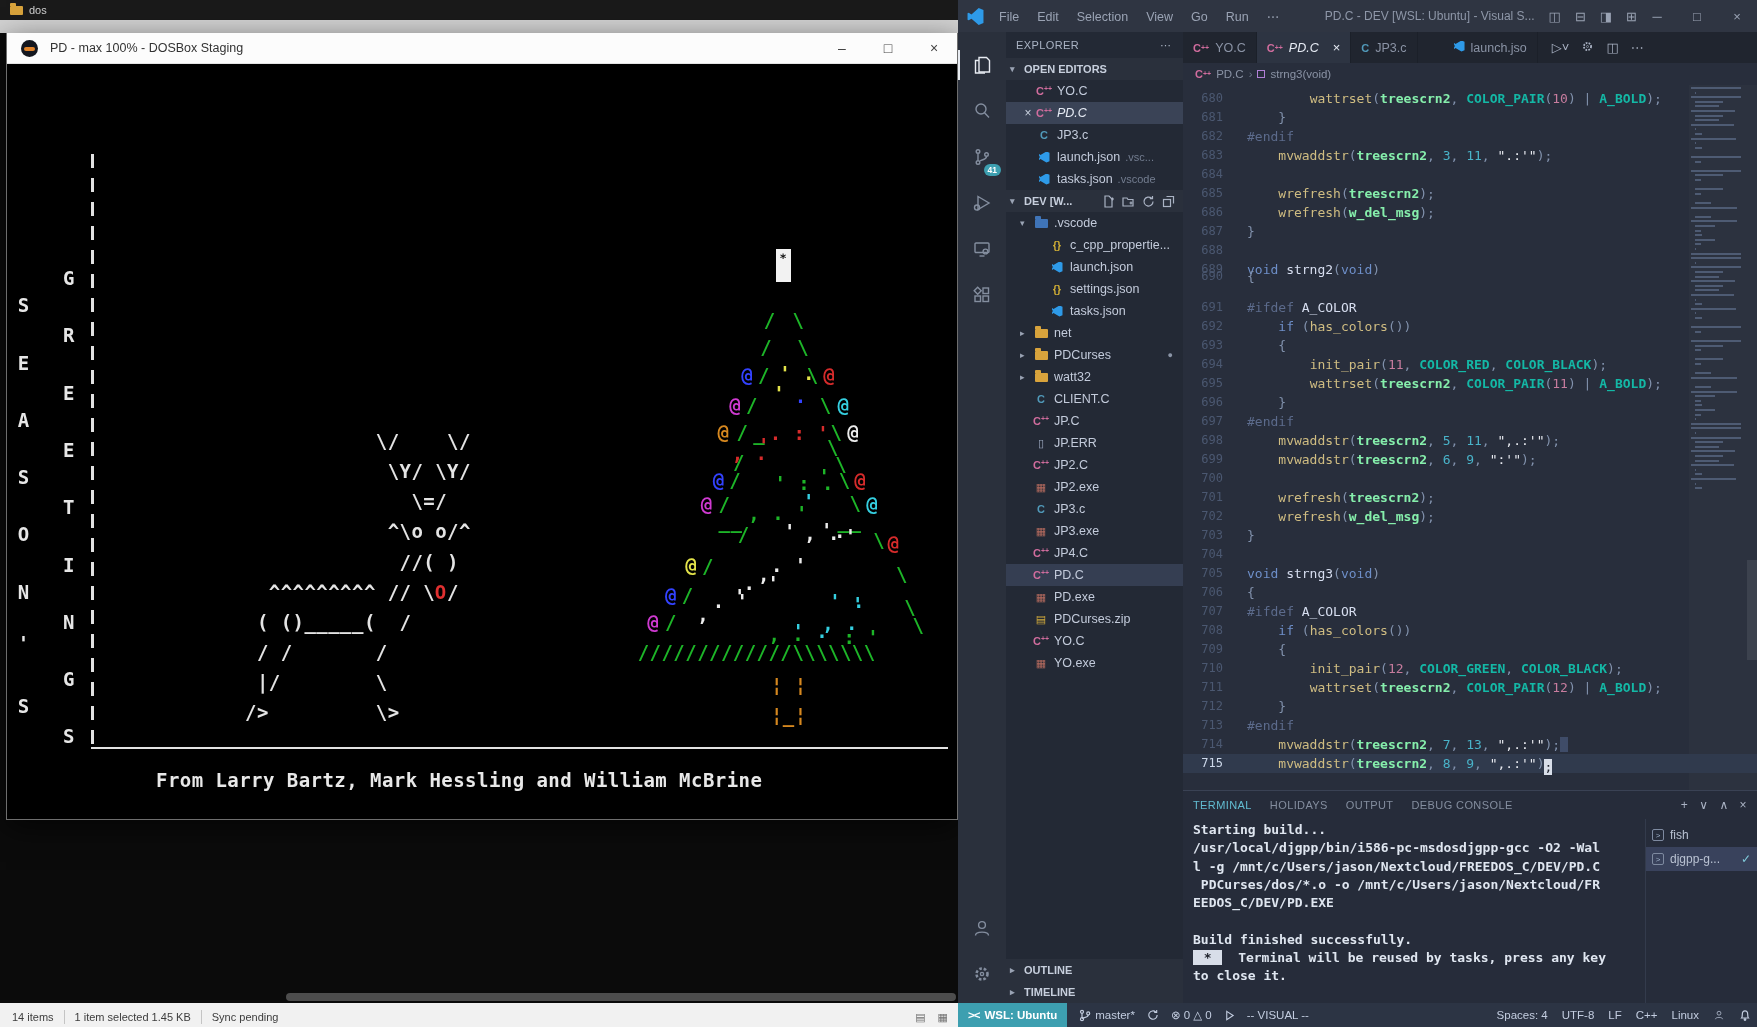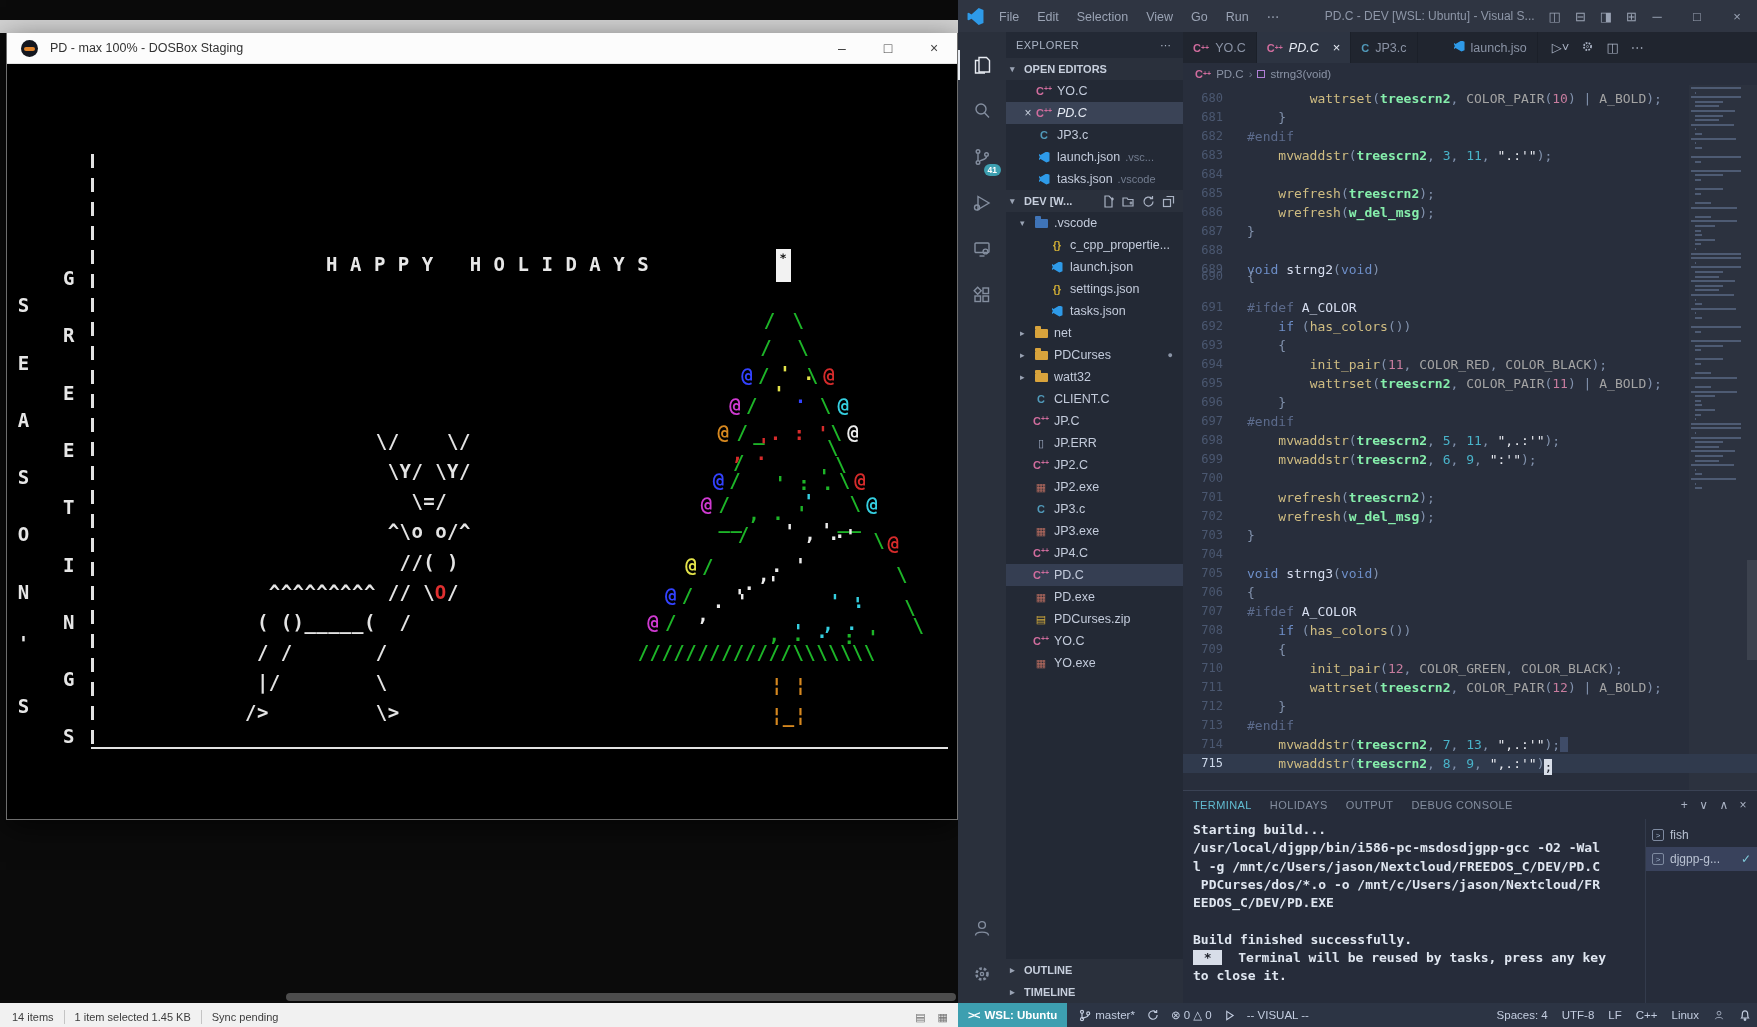--- a/index.html
+++ b/index.html
@@ -91,21 +91,21 @@
   #breadcrumb{height:22px;display:flex;align-items:center;padding-left:12px;font-size:11.5px;color:#8a93a5;gap:5px;flex:none;}
   .cube{width:8px;height:8px;border:1.3px solid #b180d7;transform:rotate(0deg);}
   
   #codewrap{flex:1;position:relative;overflow:hidden;font-family:"DejaVu Sans Mono",monospace;}
   .cline{position:absolute;left:0;height:19px;line-height:19px;font-size:13px;white-space:pre;width:100%;}
   .cline .num{position:absolute;left:0;width:40px;text-align:right;color:#4b5871;font-size:12px;}
   .cline .code{position:absolute;left:64px;}
   .cline.cur{background:#303a4d;}
   .cline.cur .num{color:#cdd8ea;}
   .tk-t{color:#aab4c8;}.tk-f{color:#d0bd82;}.tk-v{color:#86efac;font-weight:bold;}
-  .tk-m{color:#a3a3a3;}.tk-n{color:#49b3c9;}.tk-N{color:#c77c9e;}
+  .tk-m{color:#14b8a6;font-weight:bold;}.tk-n{color:#49b3c9;}.tk-N{color:#c77c9e;}
   .tk-s{color:#e8eaf0;}.tk-p{color:#8292ad;}.tk-k{color:#6e8fc9;}
   .tk-i{color:#d7def0;}.tk-d{color:#5c6b8c;}
   .selblk{display:inline-block;width:8px;height:15px;background:#3f4c68;vertical-align:-3px;}
   .curblk{display:inline-block;width:8px;height:16px;background:#d8dee9;color:#20242e;vertical-align:-3px;text-align:center;line-height:16px;}
   #minimap{position:absolute;right:14px;top:2px;width:52px;}
   .mmbar{position:absolute;height:2px;background:rgba(130,152,195,.4);}
   #vsb{position:absolute;right:0;top:475px;width:10px;height:100px;background:rgba(255,255,255,.08);}
   #mmshade{position:absolute;right:0;top:0;width:68px;height:705px;background:rgba(255,255,255,.02);}
   
   #panel{height:213px;border-top:1px solid #3a4254;display:flex;flex-direction:column;flex:none;background:#262c3a;}
@@ -129,20 +129,24 @@
   #vsc-status .sitem{display:flex;align-items:center;gap:4px;margin-left:12px;white-space:nowrap;}
   #vsc-status .right{margin-left:auto;display:flex;align-items:center;margin-right:6px;}
   #vsc-status .right .sitem{margin-left:14px;}
   #vsc-status svg{stroke:#c3cde0;fill:none;stroke-width:1.2;}
 </style>
 </head>
 <body>
 
 <div id="stage">
 
+  <div id="desk-top" class="abs">
+    <span class="folder"></span>
+    <span style="font-size:11px;color:#cfcfcf">dos</span>
+  </div>
   <div id="desk-band" class="abs"></div>
   <div id="fx-scroll" class="abs"></div>
   <div id="fx-status" class="abs">
     <span style="margin-left:12px">14 items</span>
     <span class="sep"></span>
     <span>1 item selected 1.45 KB</span>
     <span class="sep"></span>
     <span>Sync pending</span>
     <span class="vico" style="margin-left:auto">▤</span>
     <span class="vico" style="margin-right:10px">▦</span>
@@ -152,21 +156,20 @@
     <div id="db-title">
       <span class="db-logo"></span>
       <span>PD - max 100% - DOSBox Staging</span>
       <span id="db-controls">
           <span>–</span>
           <span>□</span>
           <span>×</span>
         </span>
     </div>
     <div id="db-screen">
-        <div class="abs" id="dos-banner" style="left: 319px; top: 189px;">HAPPY HOLIDAYS</div>
         <span class="dch " style="left: 10.71px; top: 226.2px; color: rgb(230, 230, 230);">S</span>
         <span class="dch " style="left: 10.71px; top: 283.504px; color: rgb(230, 230, 230);">E</span>
         <span class="dch " style="left: 10.71px; top: 340.808px; color: rgb(230, 230, 230);">A</span>
         <span class="dch " style="left: 10.71px; top: 398.112px; color: rgb(230, 230, 230);">S</span>
         <span class="dch " style="left: 10.71px; top: 455.416px; color: rgb(230, 230, 230);">O</span>
         <span class="dch " style="left: 10.71px; top: 512.72px; color: rgb(230, 230, 230);">N</span>
         <span class="dch " style="left: 10.71px; top: 563.992px; color: rgb(230, 230, 230);">'</span>
         <span class="dch " style="left: 10.71px; top: 627.328px; color: rgb(230, 230, 230);">S</span>
         <span class="dch " style="left: 55.93px; top: 199.056px; color: rgb(230, 230, 230);">G</span>
         <span class="dch " style="left: 55.93px; top: 256.36px; color: rgb(230, 230, 230);">R</span>
@@ -257,20 +260,21 @@
         <span class="dch " style="left: 658.07px; top: 542.88px; color: rgb(29, 181, 40);">/</span>
         <span class="dch " style="left: 761.6px; top: 554.944px; color: rgb(29, 181, 40);">, .</span>
         <span class="dch " style="left: 785.4px; top: 551.928px; color: rgb(53, 207, 224);">' .</span>
         <span class="dch " style="left: 815.15px; top: 544.388px; color: rgb(53, 207, 224);">, .</span>
         <span class="dch " style="left: 836.57px; top: 557.96px; color: rgb(29, 181, 40);">: '</span>
         <span class="dch " style="left: 905.59px; top: 545.896px; color: rgb(29, 181, 40);">\</span>
         <span class="dch " style="left: 630.7px; top: 573.04px; color: rgb(29, 181, 40);">/////////////</span>
         <span class="dch " style="left: 785.4px; top: 573.04px; color: rgb(29, 181, 40);">\\\\\\\</span>
         <span class="dch " style="left: 763.98px; top: 606.216px; color: rgb(214, 136, 31);">¦ ¦</span>
         <span class="dch " style="left: 763.98px; top: 636.376px; color: rgb(214, 136, 31);">¦_¦</span>
+        <div class="abs" id="dos-credits" style="left: 149px; top: 705px;">From Larry Bartz, Mark Hessling and William McBrine</div>
       </div>
   </div>
 
   <div id="vscode" class="abs">
     <div id="vsc-title">
       <svg width="17" height="17" viewBox="0 0 16 16" style="margin:0 6px 0 9px">
           <path fill="#2e9ae8" d="M11 0L4.2 6 1.6 4.4.5 5v6l1.1.6L4.2 10l6.8 6 4.5-1.8V1.8z"></path>
         </svg>
       <span id="vsc-menus"><span class="menu">File</span><span class="menu">Edit</span><span class="menu">Selection</span><span class="menu">View</span><span class="menu">Go</span><span class="menu">Run</span><span class="menu">⋯</span></span>
       <span class="wtitle">PD.C - DEV [WSL: Ubuntu] - Visual S...</span>

